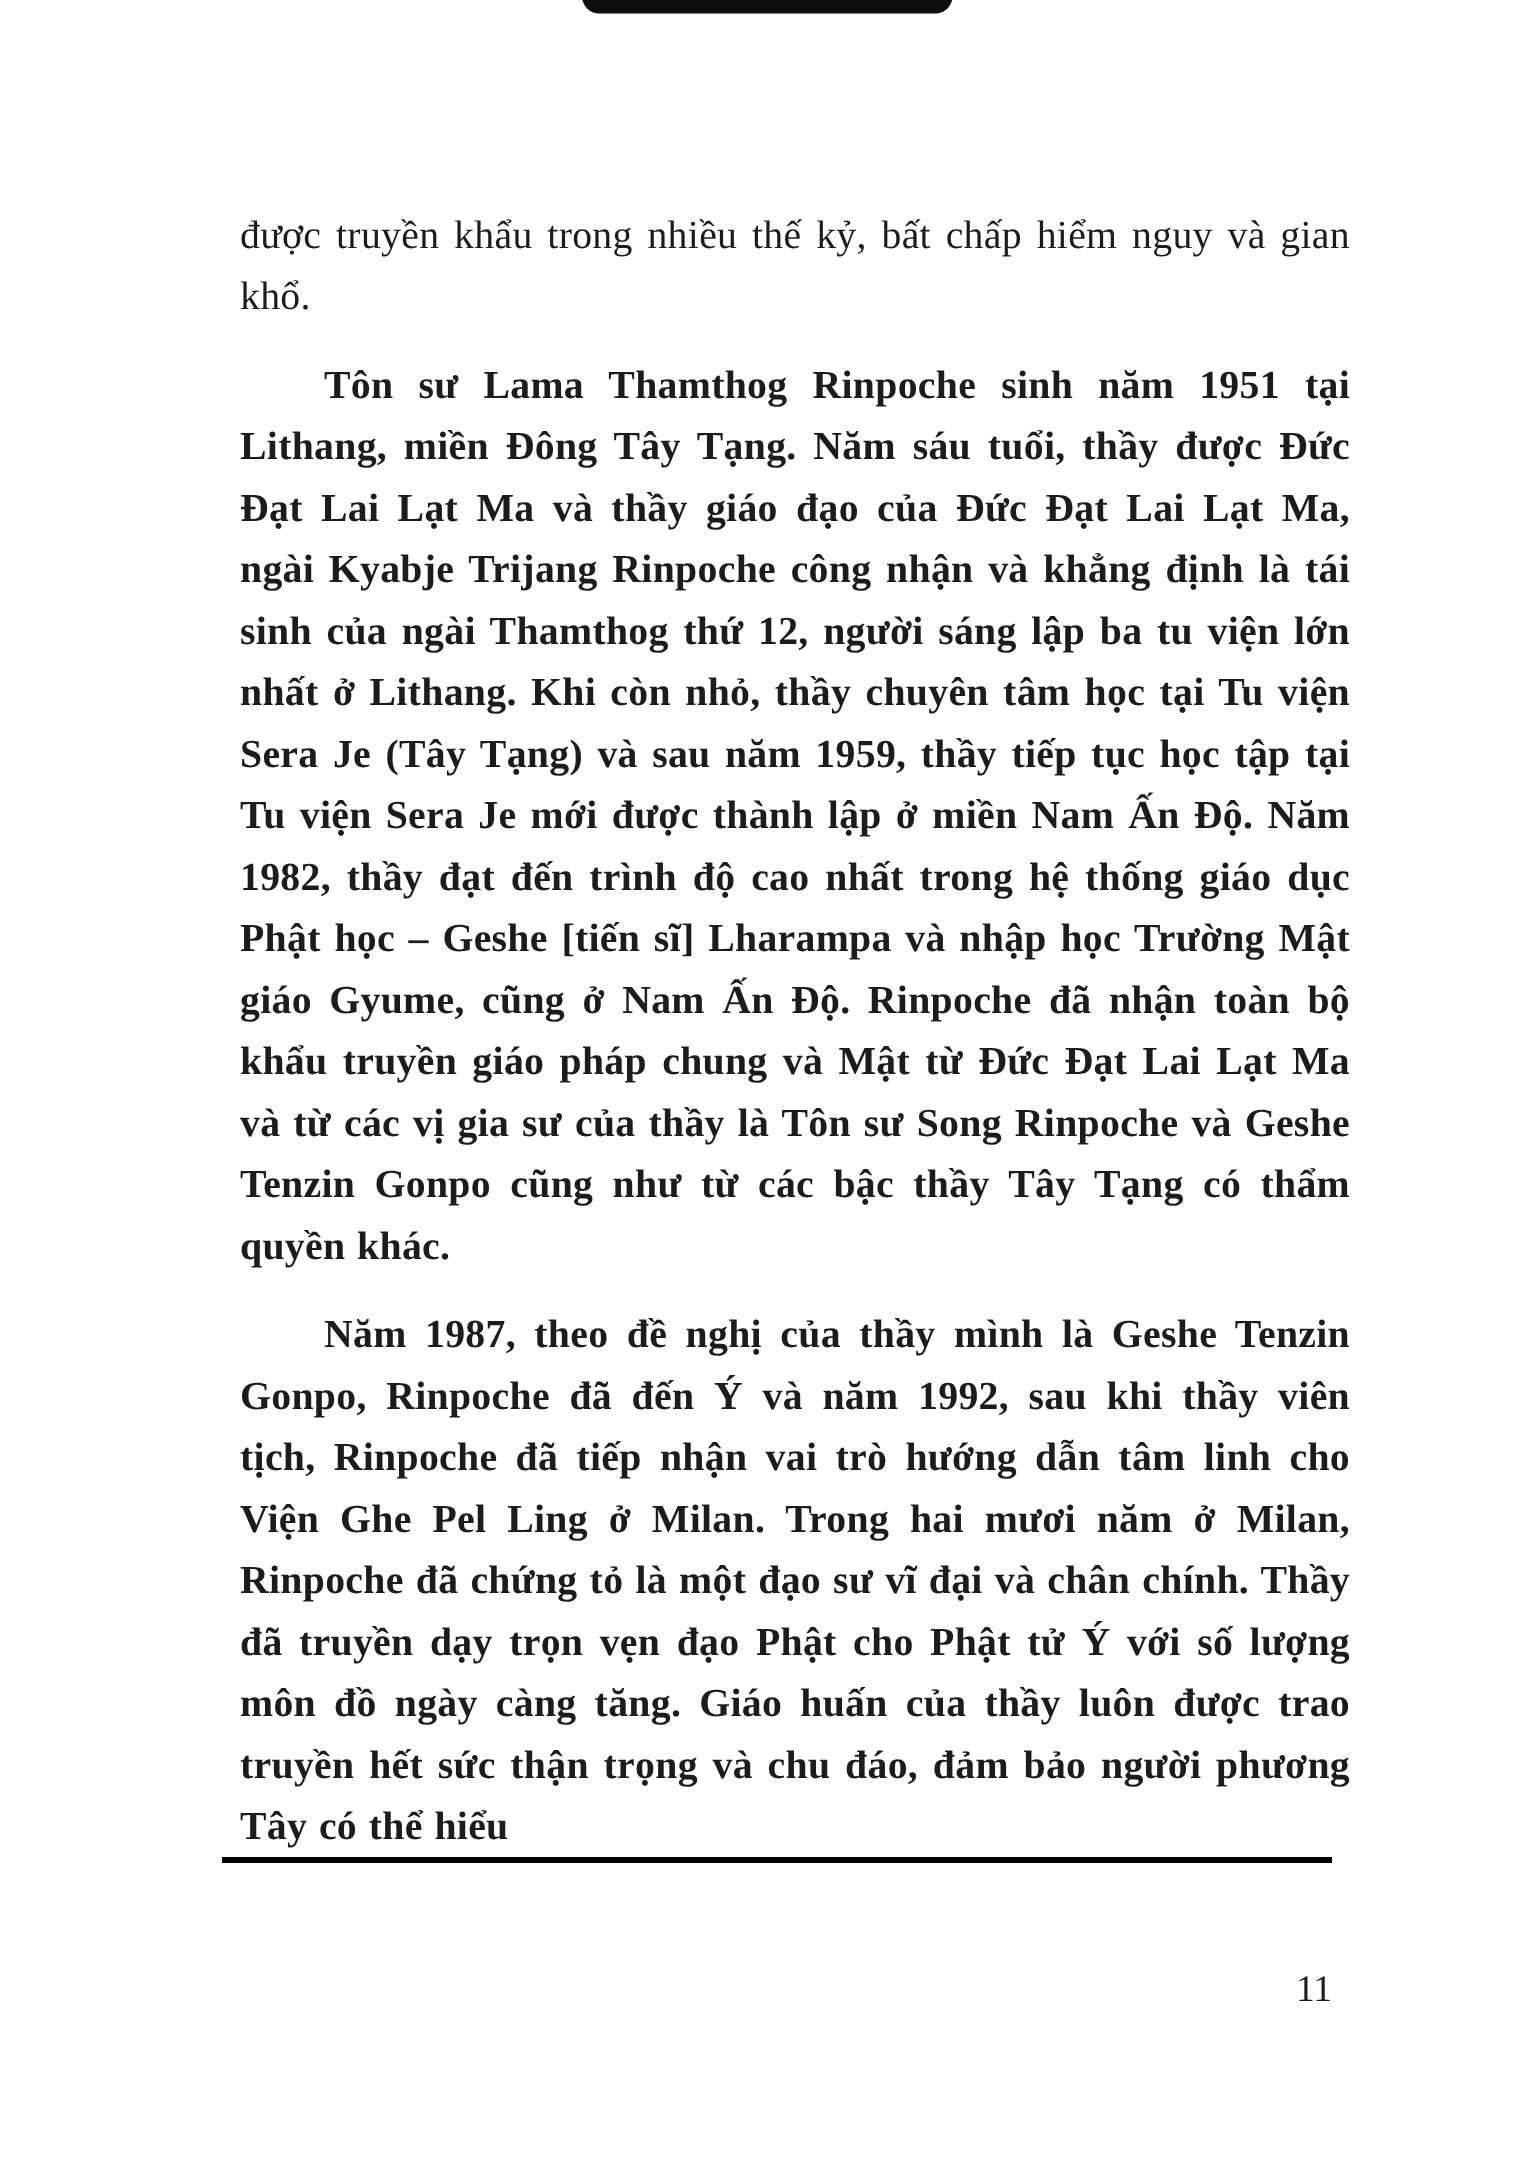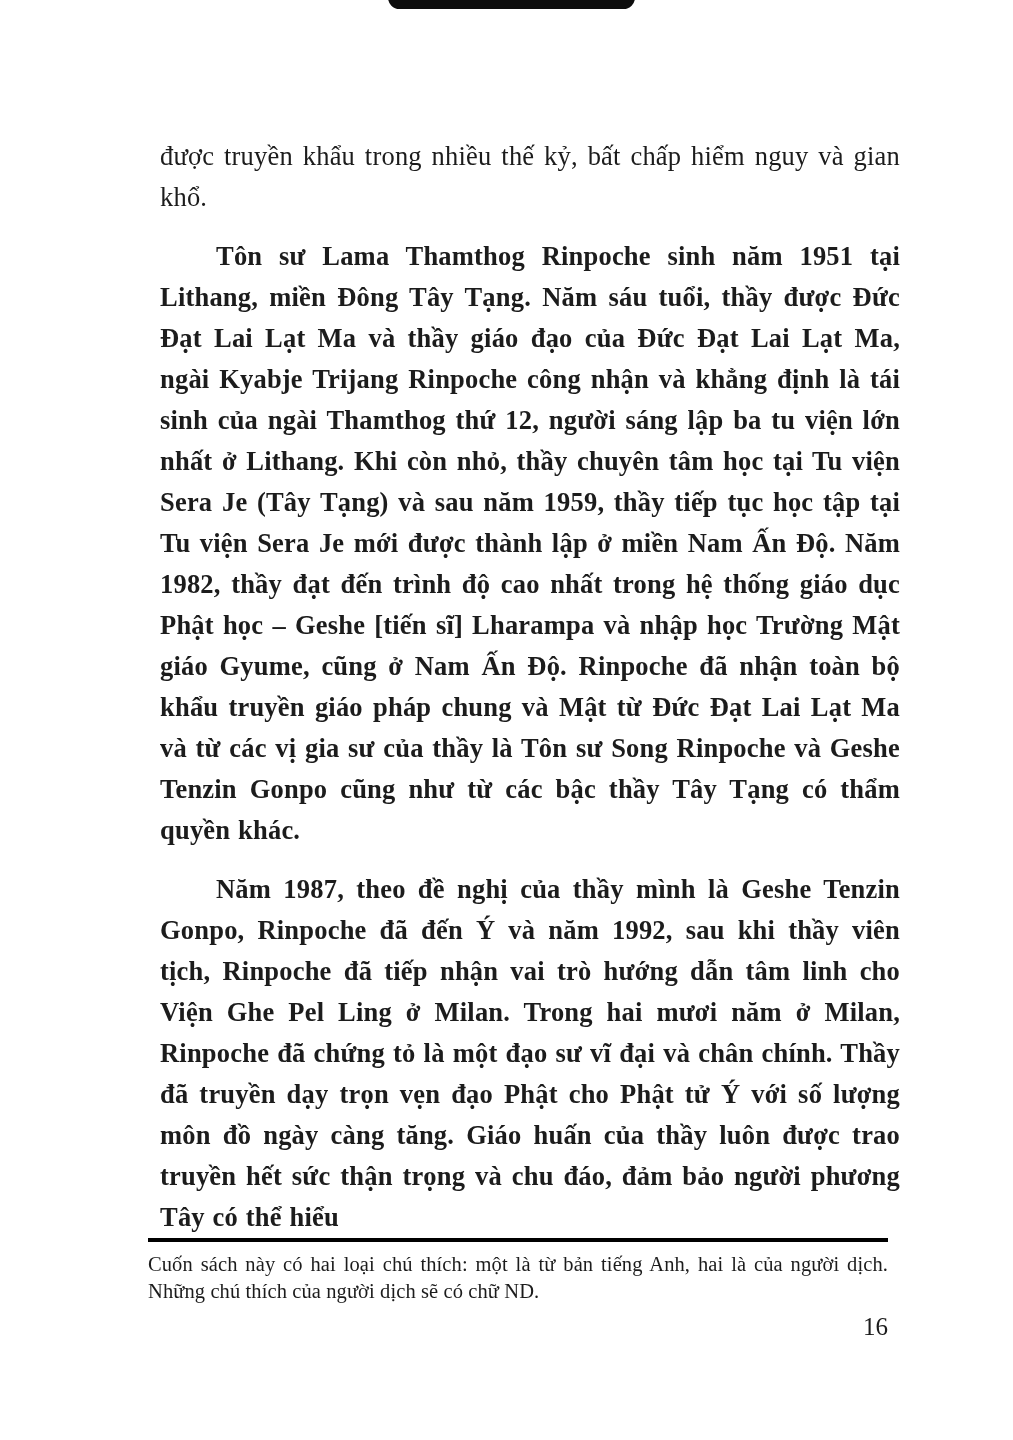--- a/index.html
+++ b/index.html
@@ -80,18 +80,17 @@
   <div class="top-edge-bar"></div>
 
   <main class="text-block">
     <p class="para">được truyền khẩu trong nhiều thế kỷ, bất chấp hiểm nguy và gian khổ.</p>
     <p class="para indent">Tôn sư Lama Thamthog Rinpoche sinh năm 1951 tại Lithang, miền Đông Tây Tạng. Năm sáu tuổi, thầy được Đức Đạt Lai Lạt Ma và thầy giáo đạo của Đức Đạt Lai Lạt Ma, ngài Kyabje Trijang Rinpoche công nhận và khẳng định là tái sinh của ngài Thamthog thứ 12, người sáng lập ba tu viện lớn nhất ở Lithang. Khi còn nhỏ, thầy chuyên tâm học tại Tu viện Sera Je (Tây Tạng) và sau năm 1959, thầy tiếp tục học tập tại Tu viện Sera Je mới được thành lập ở miền Nam Ấn Độ. Năm 1982, thầy đạt đến trình độ cao nhất trong hệ thống giáo dục Phật học – Geshe [tiến sĩ] Lharampa và nhập học Trường Mật giáo Gyume, cũng ở Nam Ấn Độ. Rinpoche đã nhận toàn bộ khẩu truyền giáo pháp chung và Mật từ Đức Đạt Lai Lạt Ma và từ các vị gia sư của thầy là Tôn sư Song Rinpoche và Geshe Tenzin Gonpo cũng như từ các bậc thầy Tây Tạng có thẩm quyền khác.</p>
     <p class="para indent">Năm 1987, theo đề nghị của thầy mình là Geshe Tenzin Gonpo, Rinpoche đã đến Ý và năm 1992, sau khi thầy viên tịch, Rinpoche đã tiếp nhận vai trò hướng dẫn tâm linh cho Viện Ghe Pel Ling ở Milan. Trong hai mươi năm ở Milan, Rinpoche đã chứng tỏ là một đạo sư vĩ đại và chân chính. Thầy đã truyền dạy trọn vẹn đạo Phật cho Phật tử Ý với số lượng môn đồ ngày càng tăng. Giáo huấn của thầy luôn được trao truyền hết sức thận trọng và chu đáo, đảm bảo người phương Tây có thể hiểu</p>
   </main>
 
   <footer class="footnote">
     <div class="footnote-rule"></div>
-    <p class="footnote-text">Cuốn sách này có hai loại chú thích: một là từ bản tiếng Anh, hai là của người dịch. Những chú thích của người dịch sẽ có chữ ND.</p>
   </footer>
 
-  <div class="page-number">16</div>
+  <div class="page-number">11</div>
 
 </div>
 
 </body></html>

